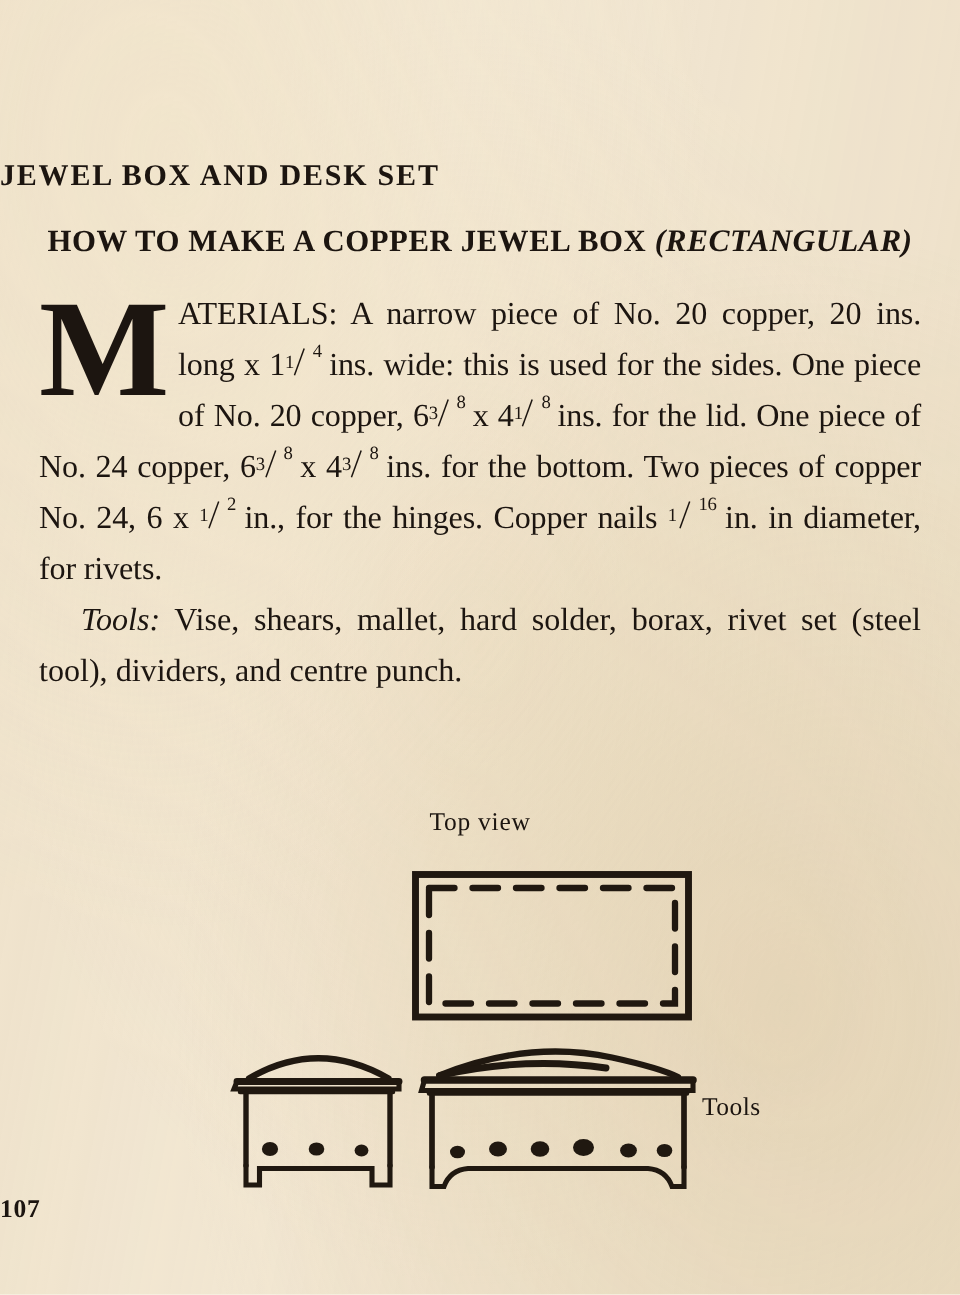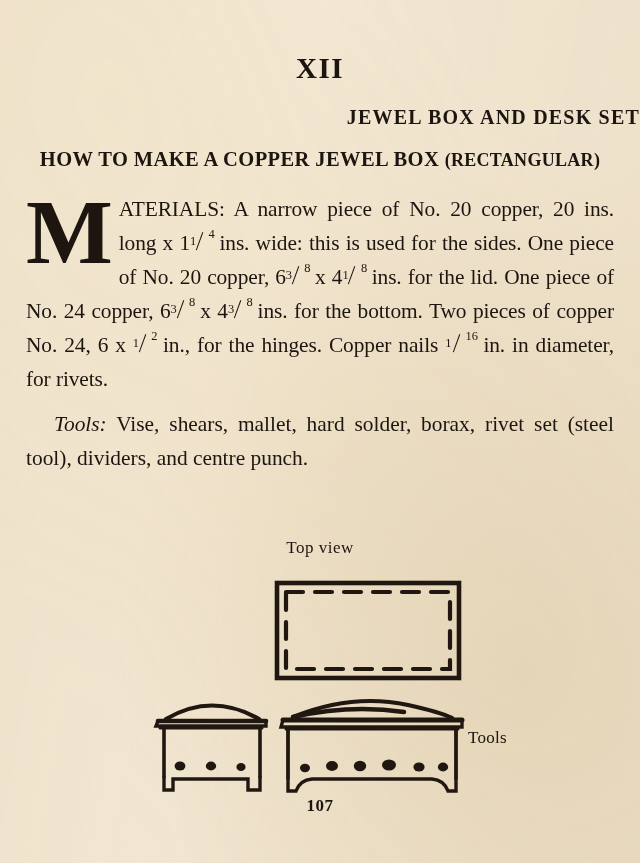--- a/index.html
+++ b/index.html
@@ -43,39 +43,40 @@
     text-align: center;
     font-size: 29px;
     font-weight: bold;
     letter-spacing: 1.5px;
   }
   .chapter-title {
     position: absolute;
     top: 106px;
     left: 0;
     width: 640px;
-    text-align: right;
+    text-align: left;
     font-size: 20px;
     font-weight: bold;
     letter-spacing: 1.2px;
   }
   .section-title {
     position: absolute;
     top: 148px;
     left: 0;
     width: 640px;
     text-align: center;
     font-size: 20.5px;
     font-weight: bold;
     letter-spacing: 0.4px;
     white-space: nowrap;
   }
   .section-title .paren-small {
-    font-size: 18px;
+    font-size: 21px;
     letter-spacing: 0.3px;
+    font-style: italic;
   }
 
   
   .body-block {
     position: absolute;
     top: 192px;
     left: 26px;
     width: 588px;
     font-size: 21.4px;
     line-height: 34px;
@@ -89,21 +90,20 @@
     margin: 2px 6px -6px 0;
     font-family: "Liberation Serif", "DejaVu Serif", serif;
   }
   .para {
     margin: 0;
     text-align: justify;
     text-justify: inter-word;
   }
   .para + .para {
     text-indent: 28px;
-    margin-top: 11px;
   }
   .tight { letter-spacing: -0.1px; }
   em.lead {
     font-style: italic;
   }
 
   
   .frac {
     display: inline-block;
     position: relative;
@@ -166,33 +166,31 @@
     position: absolute;
     left: 0;
     top: 0;
   }
 
   .page-number {
     position: absolute;
     top: 796px;
     left: 0;
     width: 640px;
-    text-align: center;
     font-size: 17px;
     font-weight: bold;
     letter-spacing: 0.5px;
   }
 </style>
 </head>
 <body>
 
 <div class="page">
   <div class="paper-texture"></div>
 
-  <div class="chapter-num">XII</div>
   <div class="chapter-title">JEWEL BOX AND DESK SET</div>
 
   <div class="section-title">
     <span>HOW TO MAKE A COPPER JEWEL BOX </span><span class="paren-small">(RECTANGULAR)</span>
   </div>
 
   <div class="body-block">
     <p class="para tight">
       <span class="dropcap">M</span><span>ATERIALS:</span><span> A narrow piece of No. 20 copper, 20 ins. long x 1</span><span class="frac"><span class="num">1</span><span class="bar"></span><span class="den">4</span></span><span> ins. wide: this is used for the sides. One piece of No. 20 copper, 6</span><span class="frac"><span class="num">3</span><span class="bar"></span><span class="den">8</span></span><span> x 4</span><span class="frac"><span class="num">1</span><span class="bar"></span><span class="den">8</span></span><span> ins. for the lid. One piece of No. 24 copper, 6</span><span class="frac"><span class="num">3</span><span class="bar"></span><span class="den">8</span></span><span> x 4</span><span class="frac"><span class="num">3</span><span class="bar"></span><span class="den">8</span></span><span> ins. for the bottom. Two pieces of copper No. 24, 6 x </span><span class="frac"><span class="num">1</span><span class="bar"></span><span class="den">2</span></span><span> in., for the hinges. Copper nails </span><span class="frac wide"><span class="num">1</span><span class="bar"></span><span class="den">16</span></span><span> in. in diameter, for rivets.</span>
     </p>

